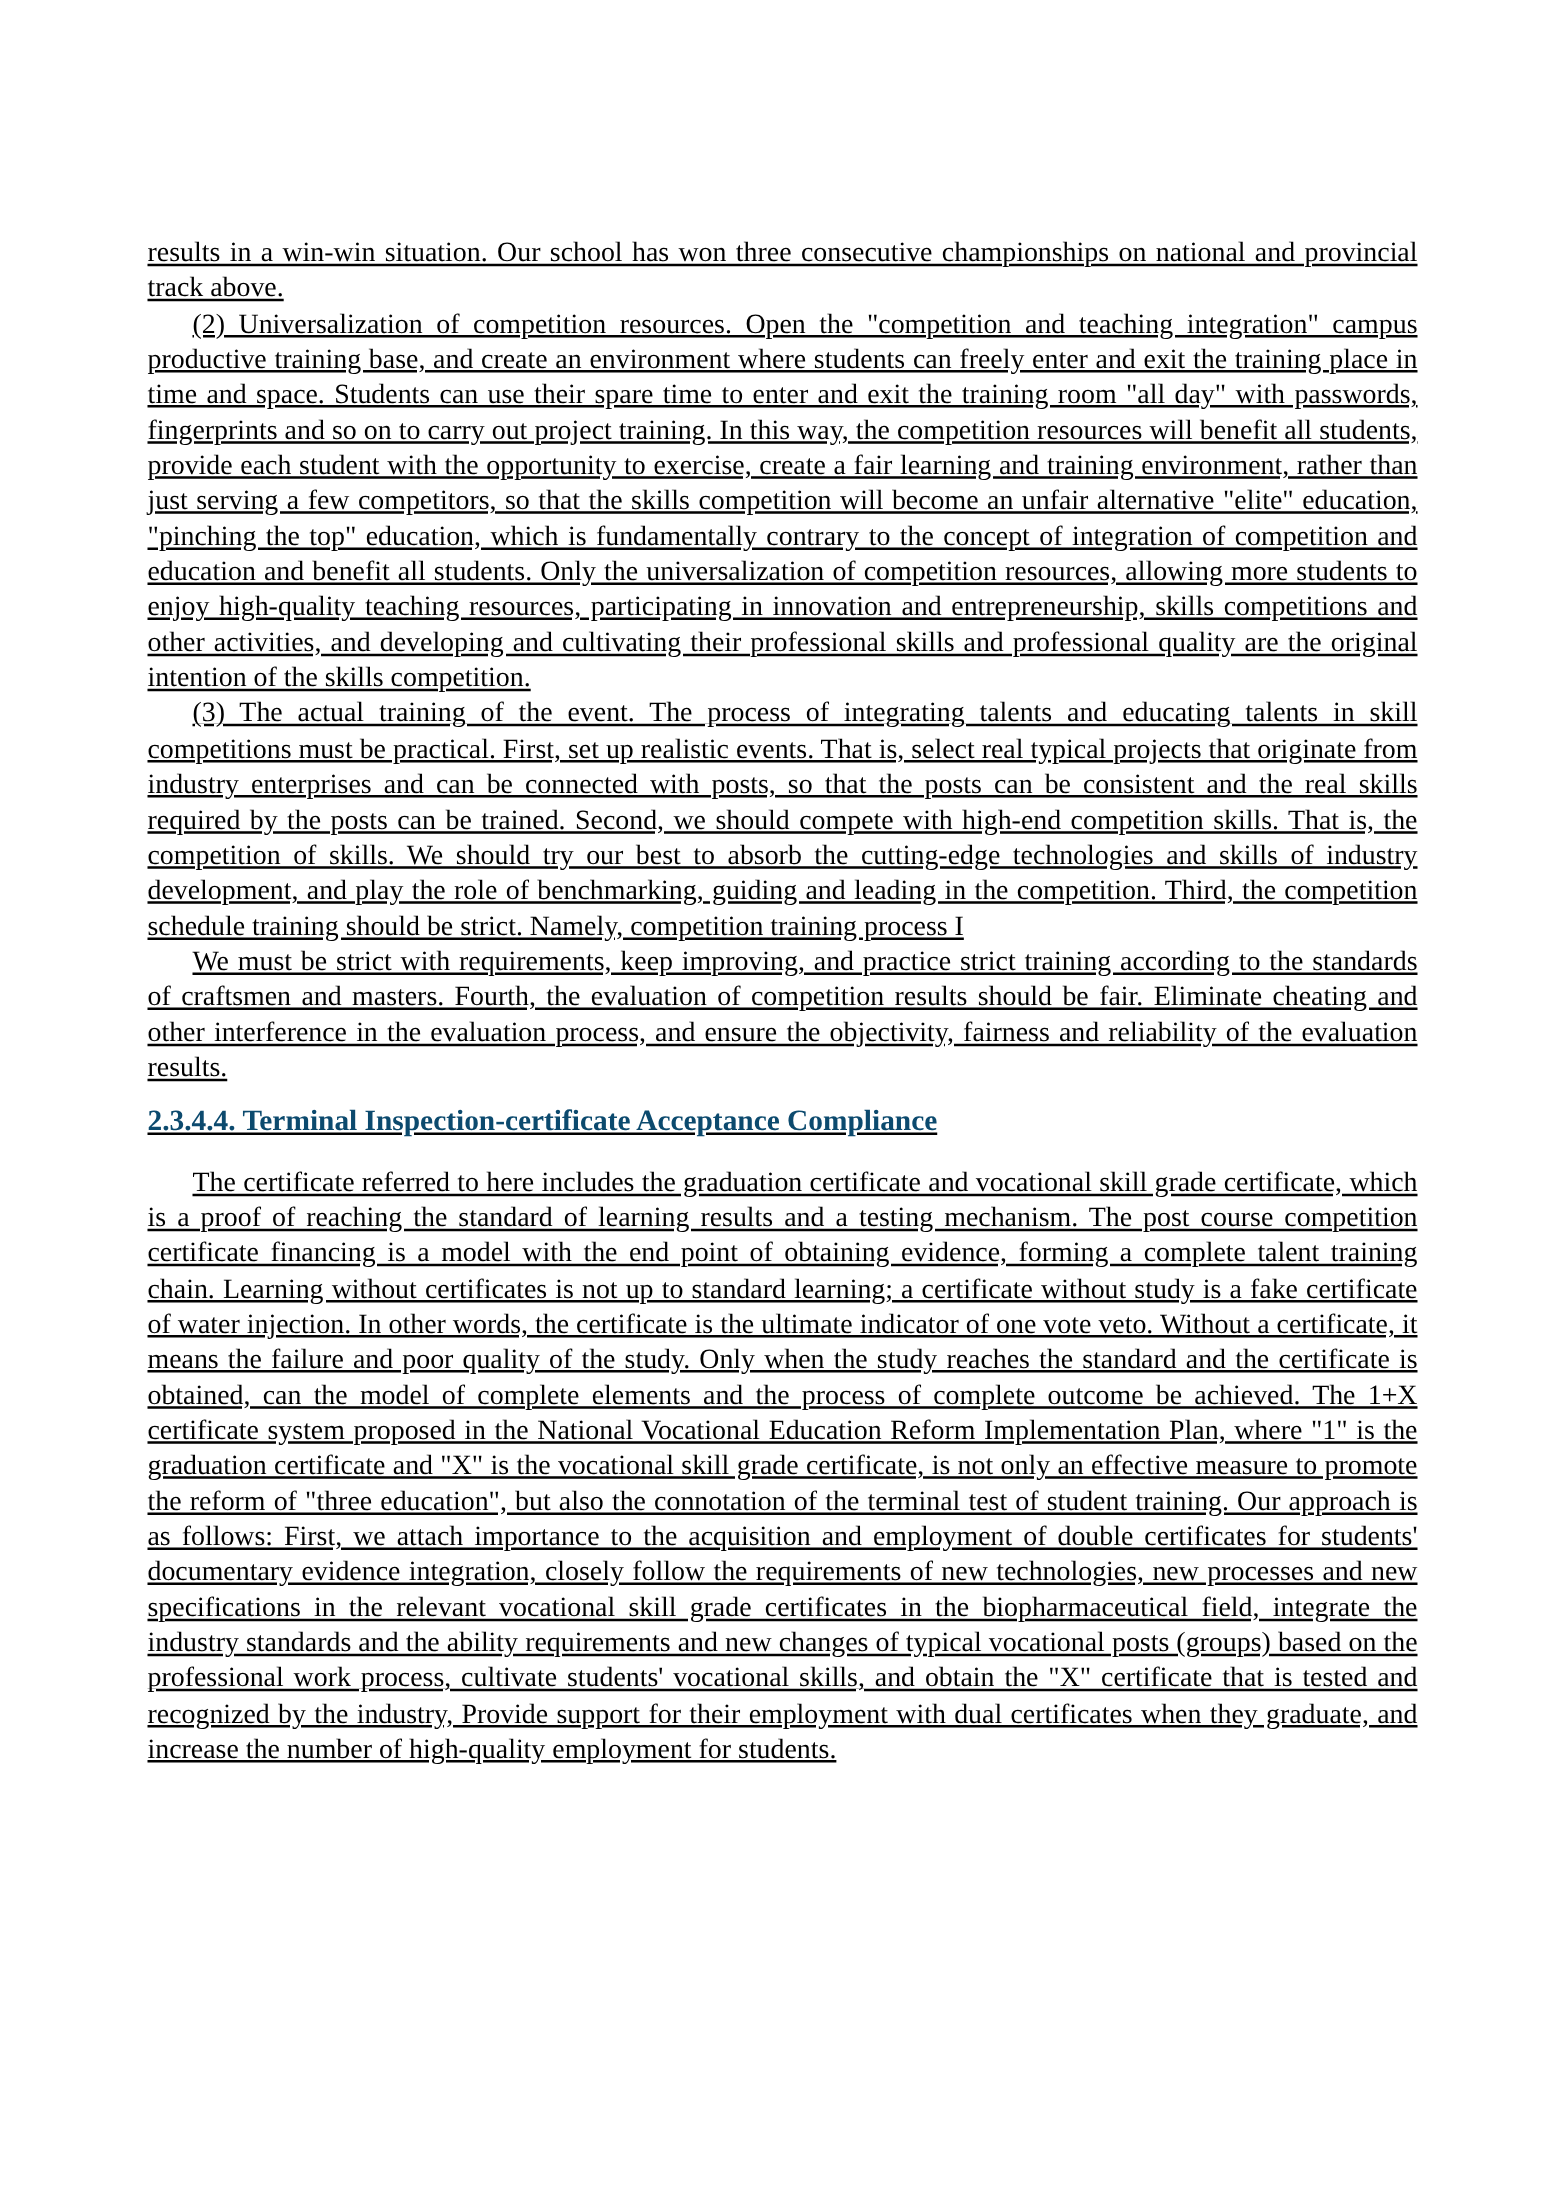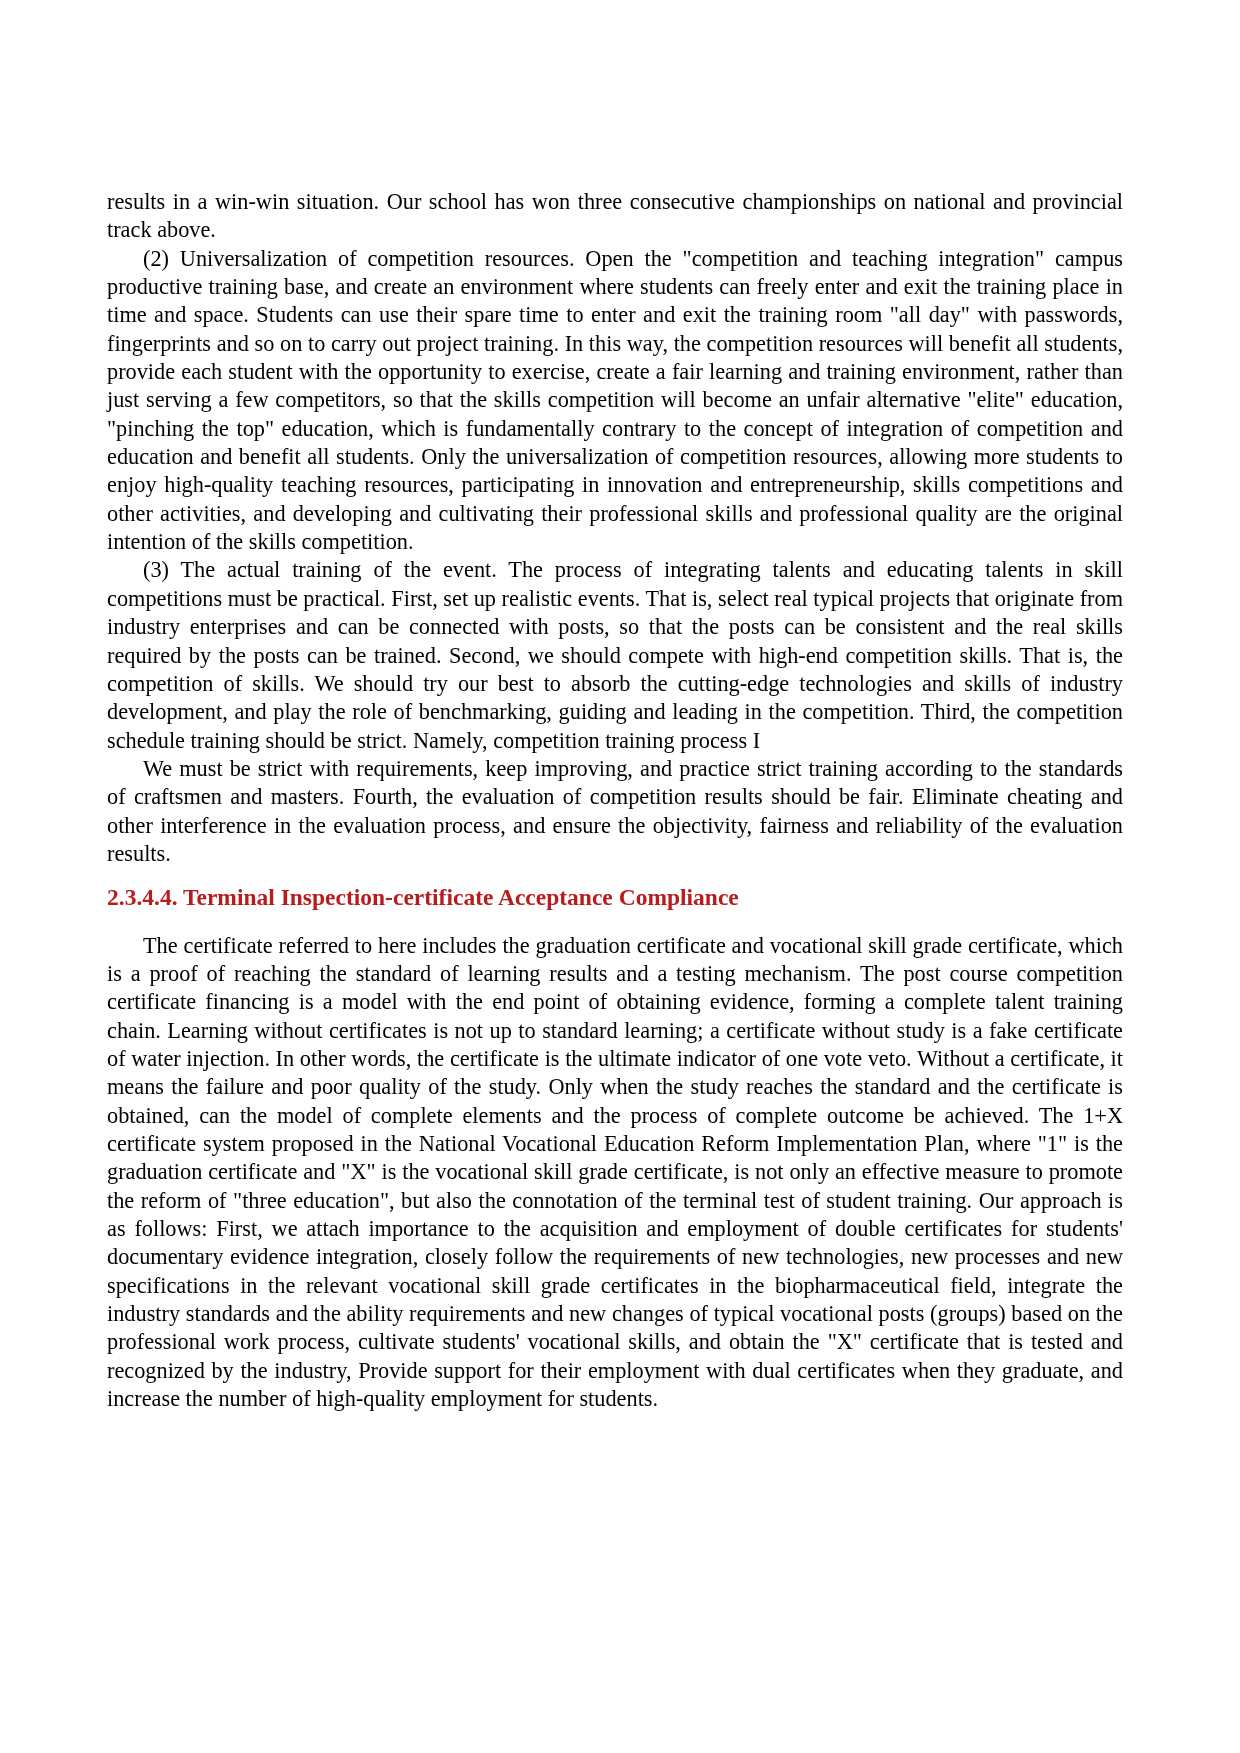--- a/index.html
+++ b/index.html
@@ -10,28 +10,29 @@
   .page {
     position: relative;
     width: 1240px;
     height: 1753px;
     background: #ffffff;
     overflow: hidden;
     color: #000000;
   }
   .text-block {
     position: absolute;
-    left: 107px;
+    left: 118px;
     top: 188px;
     width: 1016px;
     font-family: "Liberation Serif", serif;
     font-size: 22.3px;
     line-height: 28.35px;
     text-align: justify;
     color: #000000;
+    text-decoration: underline;
   }
   .para {
     margin: 0;
     padding: 0;
     text-indent: 36px;
   }
   .para.no-indent {
     text-indent: 0;
   }
   .section-heading {
@@ -57,16 +58,16 @@
 </style>
 </head>
 <body>
 
 <div class="page">
   <main class="text-block">
     <p class="para no-indent">results in a win-win situation. Our school has won three consecutive championships on national and provincial track above.</p>
     <p class="para">(2) Universalization of competition resources. Open the "competition and teaching integration" campus productive training base, and create an environment where students can freely enter and exit the training place in time and space. Students can use their spare time to enter and exit the training room "all day" with passwords, fingerprints and so on to carry out project training. In this way, the competition resources will benefit all students, provide each student with the opportunity to exercise, create a fair learning and training environment, rather than just serving a few competitors, so that the skills competition will become an unfair alternative "elite" education, "pinching the top" education, which is fundamentally contrary to the concept of integration of competition and education and benefit all students. Only the universalization of competition resources, allowing more students to enjoy high-quality teaching resources, participating in innovation and entrepreneurship, skills competitions and other activities, and developing and cultivating their professional skills and professional quality are the original intention of the skills competition.</p>
     <p class="para">(3) The actual training of the event. The process of integrating talents and educating talents in skill competitions must be practical. First, set up realistic events. That is, select real typical projects that originate from industry enterprises and can be connected with posts, so that the posts can be consistent and the real skills required by the posts can be trained. Second, we should compete with high-end competition skills. That is, the competition of skills. We should try our best to absorb the cutting-edge technologies and skills of industry development, and play the role of benchmarking, guiding and leading in the competition. Third, the competition schedule training should be strict. Namely, competition training process I</p>
     <p class="para">We must be strict with requirements, keep improving, and practice strict training according to the standards of craftsmen and masters. Fourth, the evaluation of competition results should be fair. Eliminate cheating and other interference in the evaluation process, and ensure the objectivity, fairness and reliability of the evaluation results.</p>
-    <h2 class="section-heading" style="color: #b91c1c;">2.3.4.4. Terminal Inspection-certificate Acceptance Compliance</h2>
+    <h2 class="section-heading" style="color: #0c4a6e;">2.3.4.4. Terminal Inspection-certificate Acceptance Compliance</h2>
     <p class="para">The certificate referred to here includes the graduation certificate and vocational skill grade certificate, which is a proof of reaching the standard of learning results and a testing mechanism. The post course competition certificate financing is a model with the end point of obtaining evidence, forming a complete talent training chain. Learning without certificates is not up to standard learning; a certificate without study is a fake certificate of water injection. In other words, the certificate is the ultimate indicator of one vote veto. Without a certificate, it means the failure and poor quality of the study. Only when the study reaches the standard and the certificate is obtained, can the model of complete elements and the process of complete outcome be achieved. The 1+X certificate system proposed in the National Vocational Education Reform Implementation Plan, where "1" is the graduation certificate and "X" is the vocational skill grade certificate, is not only an effective measure to promote the reform of "three education", but also the connotation of the terminal test of student training. Our approach is as follows: First, we attach importance to the acquisition and employment of double certificates for students' documentary evidence integration, closely follow the requirements of new technologies, new processes and new specifications in the relevant vocational skill grade certificates in the biopharmaceutical field, integrate the industry standards and the ability requirements and new changes of typical vocational posts (groups) based on the professional work process, cultivate students' vocational skills, and obtain the "X" certificate that is tested and recognized by the industry, Provide support for their employment with dual certificates when they graduate, and increase the number of high-quality employment for students.</p>
   </main>
 </div>
 
 </body></html>

